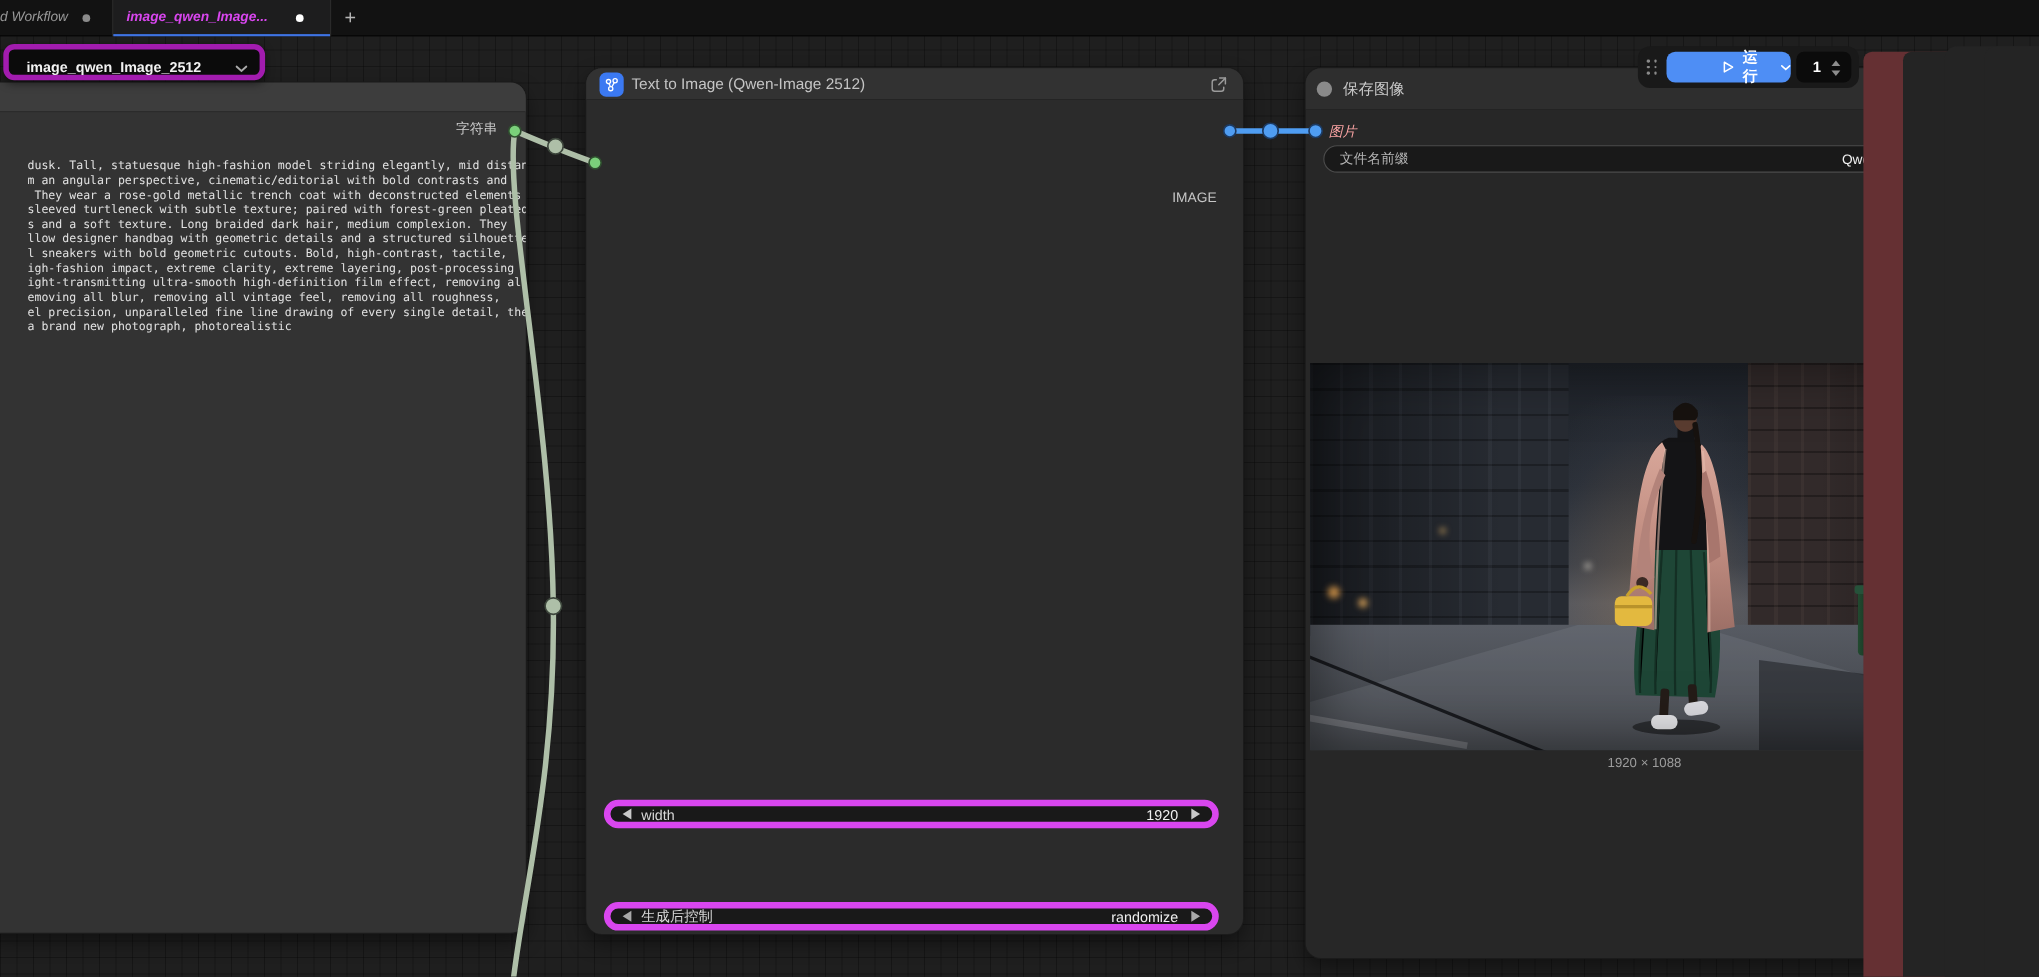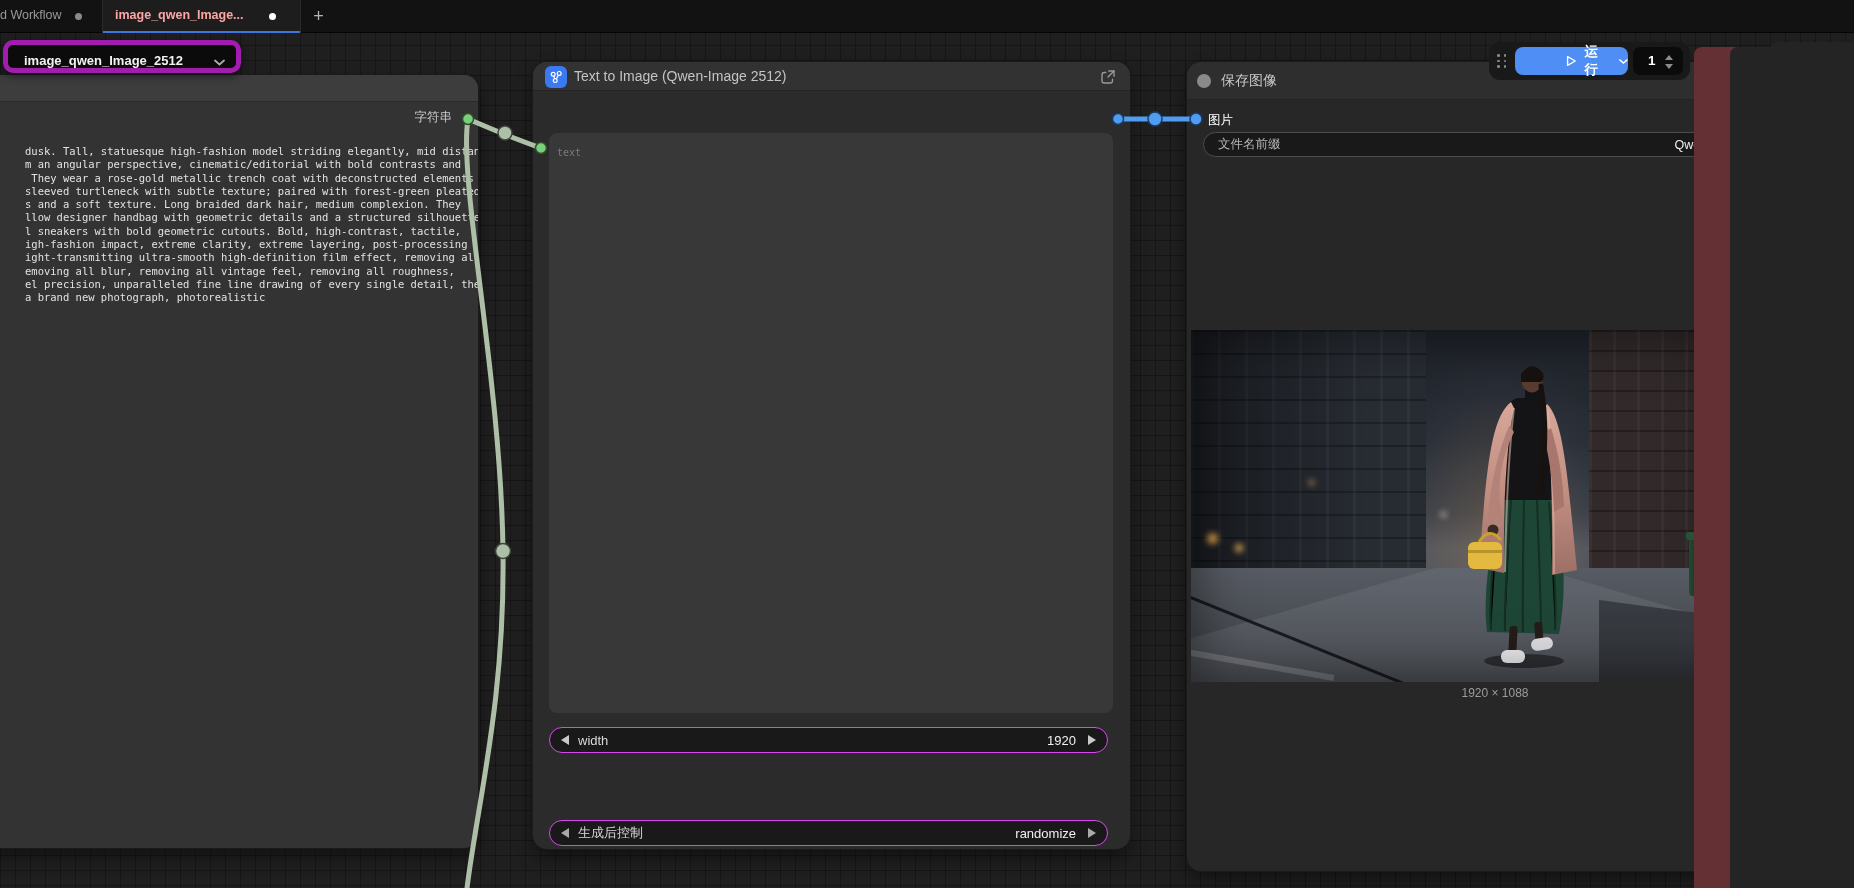--- a/index.html
+++ b/index.html
@@ -11,26 +11,26 @@
     background-image:linear-gradient(rgba(0,0,0,.28) 1px,transparent 1px),
                      linear-gradient(90deg,rgba(0,0,0,.28) 1px,transparent 1px);
     background-size:15px 15px;
     color:#ddd;
   }
   .abs { position:absolute; }
 
   
   .tabbar { left:0; top:0; width:1854px; height:33px; background:#121212; border-bottom:1px solid #050505; z-index:40; }
   .tab-partial { left:0; top:0; width:100px; height:33px; }
-  .tab-partial .lbl { left:0; top:8px; font-size:12.5px; color:#989898; white-space:nowrap; }
+  .tab-partial .lbl { left:0; top:8px; font-size:12.5px; color:#989898; white-space:nowrap;font-style:italic; }
   .dot { border-radius:50%; }
   .tab-partial .dot { left:75px; top:13px; width:7px; height:7px; background:#8b8b8b; }
   .tab-active { left:102px; top:0; width:199px; height:33px; background:#1d1d1e;
     border-left:1px solid #2a2a2a; border-right:1px solid #2a2a2a; }
-  .tab-active .lbl { left:12px; top:8px; font-size:12.5px; font-weight:600; color:#fca5a5; white-space:nowrap; }
+  .tab-active .lbl { left:12px; top:8px; font-size:12.5px; font-weight:600; color:#d946ef; white-space:nowrap;font-style:italic; }
   .tab-active .dot { left:166px; top:13px; width:7px; height:7px; background:#ffffff; }
   .tab-underline { left:0; bottom:0; width:100%; height:2px; background:#3f74e3; }
   .tab-plus { left:306px; top:4px; width:25px; height:25px; color:#b5b5b5; font-size:18px; line-height:24px; text-align:center; border-radius:6px; }
 
   
   .wf-pill { left:3px; top:40px; width:238px; height:33px; background:#0b0b0b; border-radius:10px;
     border:5px solid #a21caf; z-index:41; box-shadow:0 3px 8px rgba(0,0,0,.5); }
   .wf-pill .lbl { left:16px; top:8px; font-size:13px; font-weight:600; color:#f2f2f2; white-space:nowrap; }
   .wf-pill svg { right:11px; top:14px; position:absolute; }
   .puzzle-btn { left:1433px; top:42px; width:44px; height:36px; border-radius:11px; z-index:41; }
@@ -58,33 +58,33 @@
     font-size:10.5px; line-height:13.3px; color:#e2e2e2; white-space:pre;padding-left:25px; }
 
   .node-t2i { left:533px; top:62px; width:597px; height:787px; background:#2b2b2b; }
   .t2i-header { left:0; top:0; width:100%; height:29px; background:#323232; border-bottom:1px solid #242424; border-radius:14px 14px 0 0; }
   .t2i-badge { left:12px; top:4px; width:22px; height:22px; border-radius:6px; background:#3b79f2; }
   .t2i-title { left:41px; top:6px; font-size:14px; color:#c4c4c4; white-space:nowrap; }
   .t2i-expand { right:12px; top:5px; width:20px; height:20px; }
   .t2i-out-lbl { right:24px; top:111px; font-size:12.5px; color:#c6c6c6; }
   .t2i-textarea { left:16px; top:71px; width:564px; height:580px; background:#383838; border-radius:8px; }
   .t2i-placeholder { left:8px; top:14px; font-family:"DejaVu Sans Mono","Liberation Mono",monospace; font-size:10px; color:#7a7a7a; }
-  .widget { left:16px; width:559px; height:26px; border-radius:13px; background:#191919; border:1px solid #d946ef;
+  .widget { left:16px; width:559px; height:26px; border-radius:13px; background:#191919; border:6px solid #d946ef;
     display:flex; align-items:center; padding:0 11px; }
   .widget .wlbl { margin-left:9px; font-size:13px; color:#d8d8d8; flex:0 0 auto; }
   .widget .sp { flex:1; }
   .widget .wval { margin-right:12px; font-size:13px; color:#f0f0f0; }
   .arrow-l { width:0; height:0; border-top:5px solid transparent; border-bottom:5px solid transparent; border-right:8px solid #c9c9c9; }
   .arrow-r { width:0; height:0; border-top:5px solid transparent; border-bottom:5px solid transparent; border-left:8px solid #c9c9c9; }
 
   .node-save { left:1187px; top:62px; width:616px; height:809px; background:#272727; }
   .save-header { left:0; top:0; width:100%; height:38px; background:#2e2e2e; border-bottom:1px solid #232323; border-radius:14px 14px 0 0; }
   .save-dot { left:10px; top:12px; width:14px; height:14px; background:#8a8a8a; }
   .save-title { left:34px; top:10px; font-size:14px; color:#c9c9c9; }
-  .save-in-lbl { left:21px; top:50px; font-size:12.5px; color:#ffffff; }
+  .save-in-lbl { left:21px; top:50px; font-size:12.5px; color:#fca5a5;font-style:italic; }
   .fn-pill { left:16px; top:70px; width:590px; height:25px; border-radius:13px; background:#191919; border:1px solid #4c4c4c;
     display:flex; align-items:center; padding:0 14px; }
   .fn-pill .flbl { font-size:12.5px; color:#b5b5b5; }
   .fn-pill .sp { flex:1; }
   .fn-pill .fval { font-size:12.5px; color:#f1f1f1; }
   .save-caption { left:0; top:624px; width:100%; text-align:center; font-size:12px; color:#9c9c9c; }
 
   
   .preview { left:4px; top:268px; width:610px; height:352px; overflow:hidden; background:#2b2f36; }
   .pv-bg { left:0; top:0; width:100%; height:100%;
@@ -154,23 +154,20 @@
     <div class="abs t2i-title">Text to Image (Qwen-Image 2512)</div>
     <div class="abs t2i-expand icon-center">
       <svg width="18" height="18" viewBox="0 0 24 24" fill="none" stroke="#9a9a9a" stroke-width="1.8" stroke-linecap="round" stroke-linejoin="round">
         <path d="M9 6H7a3 3 0 0 0-3 3v8a3 3 0 0 0 3 3h8a3 3 0 0 0 3-3v-2"></path>
         <path d="M13 4h7v7"></path>
           <path d="M20 4l-8 8"></path>
       </svg>
     </div>
   </div>
   <div class="abs t2i-out-lbl">IMAGE</div>
-  <div class="abs t2i-textarea">
-    <div class="abs t2i-placeholder">text</div>
-  </div>
 
   <div class="abs widget" style="top:665px;">
     <span class="arrow-l"></span>
     <span class="wlbl">width</span>
     <span class="sp"></span>
     <span class="wval">1920</span>
     <span class="arrow-r"></span>
   </div>
   <div class="abs widget" style="top:758px;">
     <span class="arrow-l" style="border-right-color:#a9a9a9;"></span>

